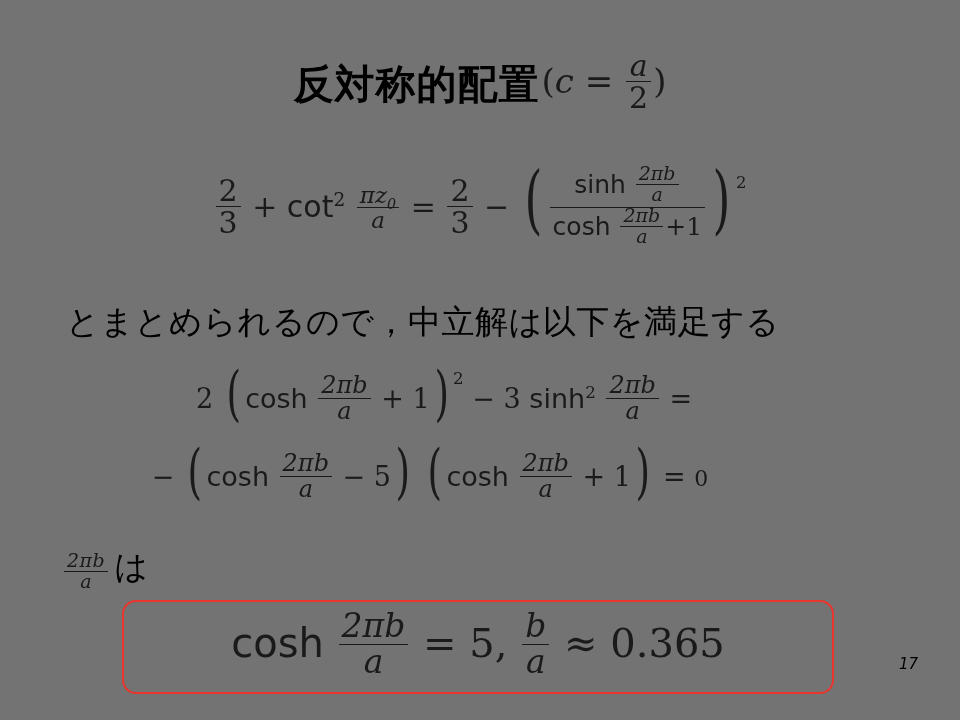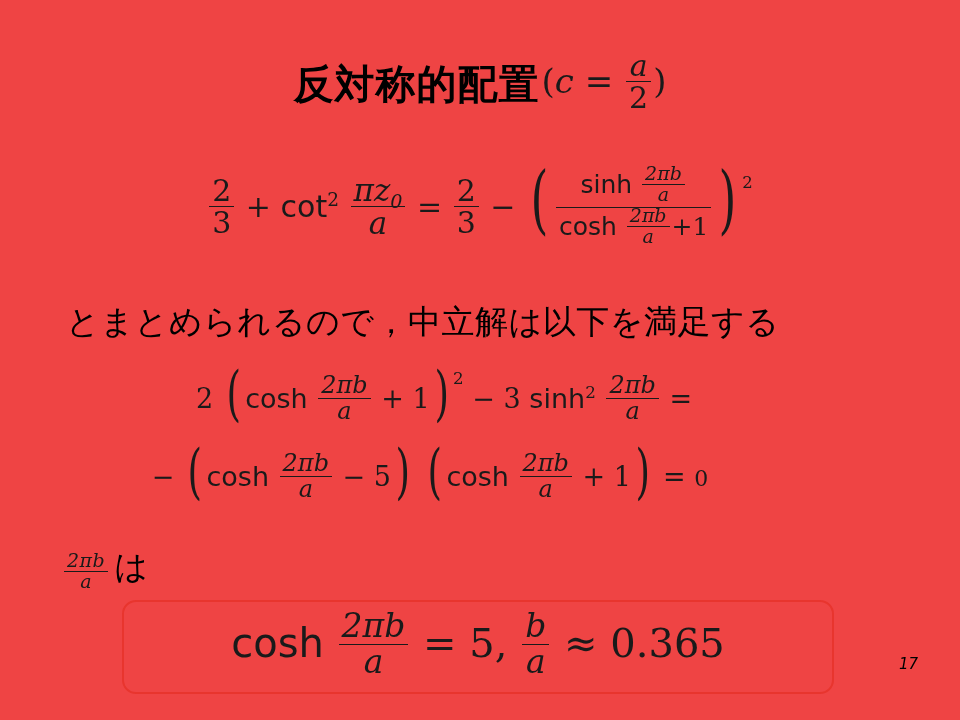--- a/index.html
+++ b/index.html
@@ -11,21 +11,21 @@
     width: 960px;
     height: 720px;
     position: relative;
     font-family: "Liberation Sans", sans-serif;
     color: #000000;
     overflow: hidden;
   }
   .slide {
     position: absolute;
     inset: 0;
-    background: #ef4444;
+    background: #737373;
     padding-left: 8px;
   }
 
   
   .math {
     font-family: "DejaVu Serif", serif;
     color: #1a1a1a;
     white-space: nowrap;
   }
   .up {           
@@ -190,21 +190,21 @@
   <div class="title-row">
     <span class="title-jp">反対称的配置</span><span class="title-math math"><span>(</span><span class="it">c</span>
       <span>=</span>
       <span class="frac"><span class="num it">a</span><span class="den">2</span></span><span>)</span></span>
   </div>
 
   <div class="eq1 math">
     <span class="frac"><span class="num">2</span><span class="den">3</span></span>
     <span>+</span>
     <span class="up">cot</span><span class="sup">2</span>
-    <span class="frac" style="font-size:31px"><span class="num it"><span>πz</span><span class="sub">0</span></span><span class="den it">a</span></span>
+    <span class="frac" style="font-size:23px"><span class="num it"><span>πz</span><span class="sub">0</span></span><span class="den it">a</span></span>
     <span>=</span>
     <span class="frac"><span class="num">2</span><span class="den">3</span></span>
     <span>−</span>
     <span class="paren bigparen">(</span><span class="frac innerfrac"><span class="num"><span class="up">sinh</span> <span class="frac tiny"><span class="num it">2πb</span><span class="den it">a</span></span></span><span class="den"><span class="up">cosh</span> <span class="frac tiny"><span class="num it">2πb</span><span class="den it">a</span></span><span>+1</span></span></span><span class="paren bigparen">)</span><span class="sup" style="font-size:0.55em;position:relative;top:-18px">2</span>
   </div>
 
   <div class="jp-line jp1">とまとめられるので，中立解は以下を満足する</div>
 
   <div class="eq2a math">
     <span>2</span>

